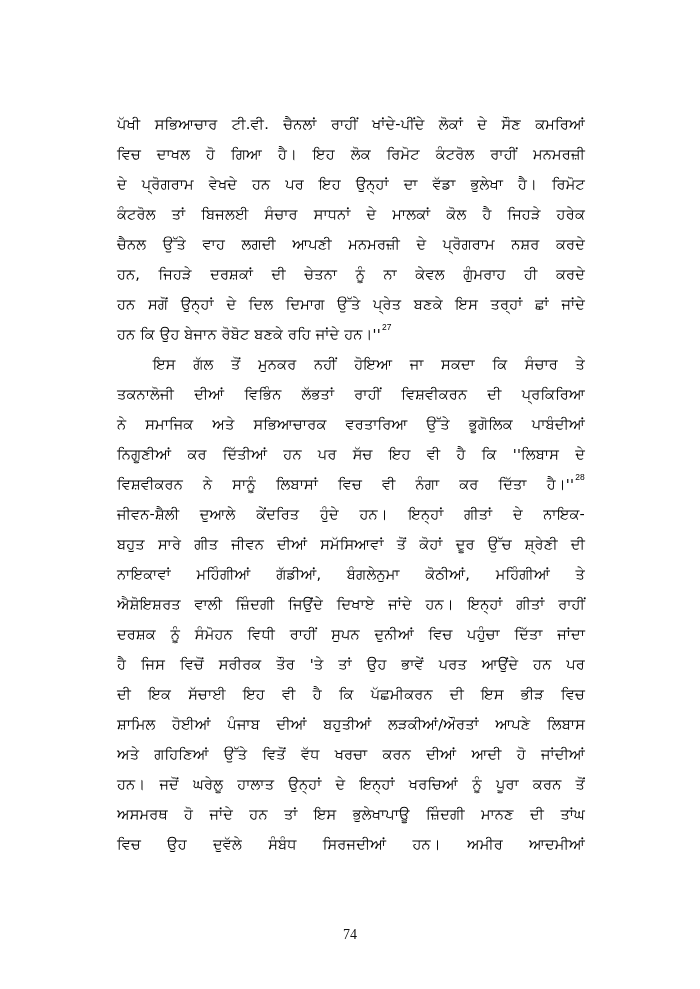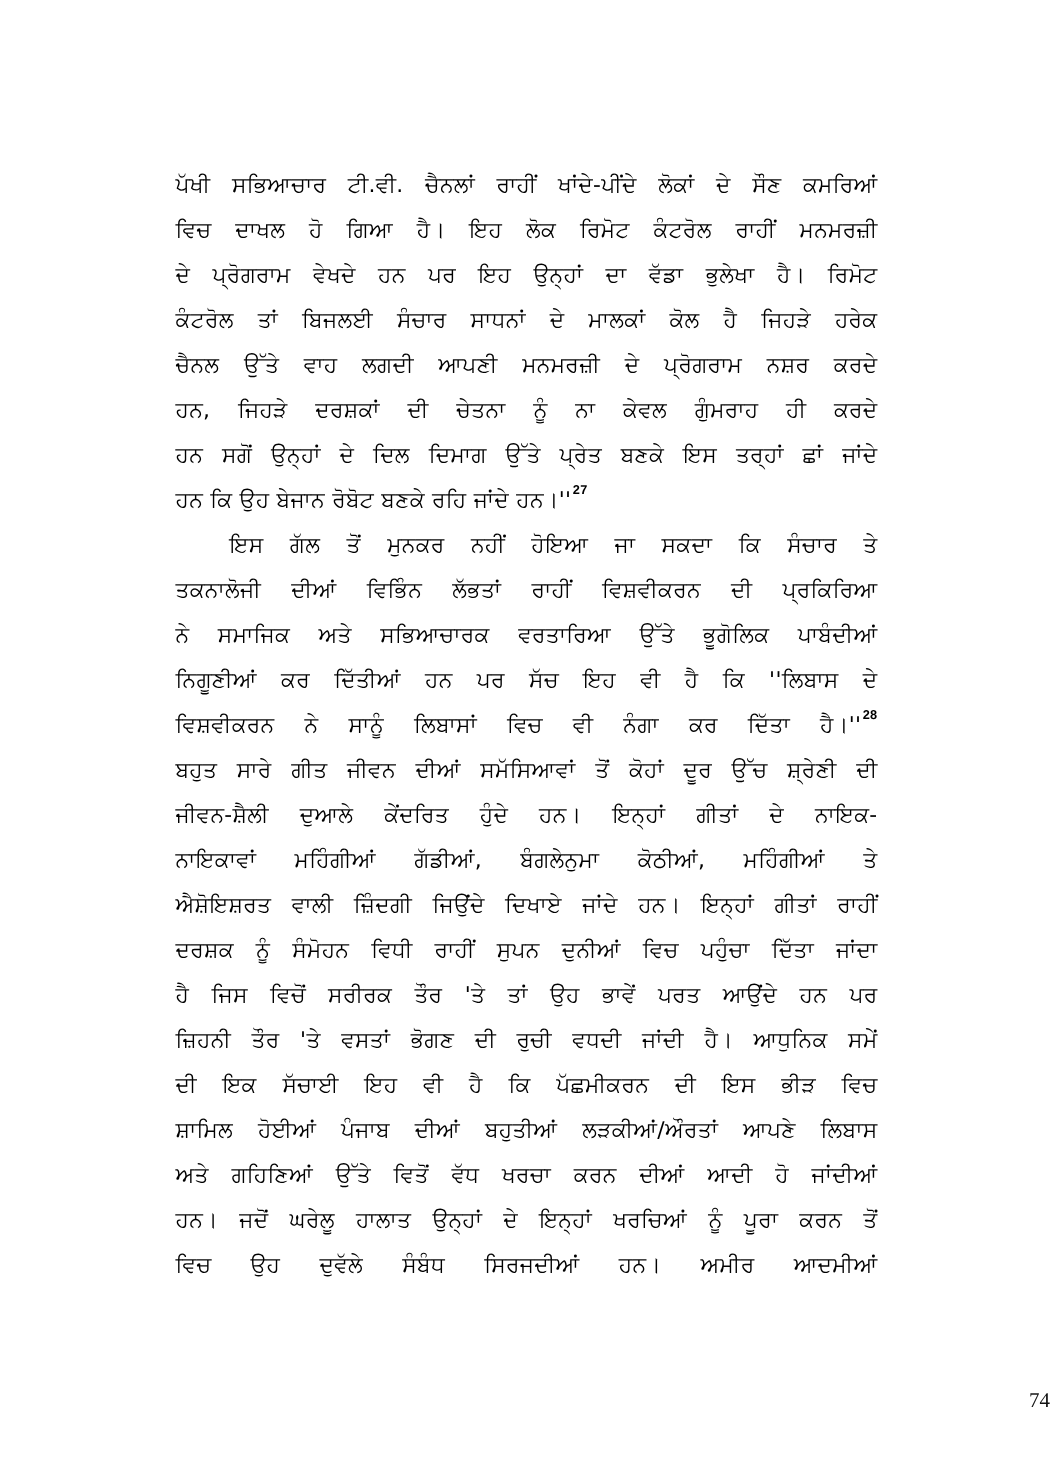--- a/index.html
+++ b/index.html
@@ -40,32 +40,32 @@
   }
   .line.last {
     text-align-last: left;
   }
   .line.indent {
     padding-left: 36px;
     font-family: Liberation Serif, serif;
   }
   sup.fn {
     font-family: "Liberation Sans", sans-serif;
-    font-weight: bold;
+    font-weight: normal;
     font-size: 8.5px;
     vertical-align: 9px;
     line-height: 0;
     margin-left: 1px;
   }
   .page-number {
     position: absolute;
     left: 0;
     width: 700px;
     top: 927px;
-    text-align: right;
+    text-align: center;
     font-family: "Liberation Serif", serif;
     font-size: 14px;
     color: #111111;
   }
 </style>
 </head>
 <body>
 
 <div class="page">
   <div class="text-block">
@@ -78,29 +78,29 @@
     <div class="line">ਹਨ, ਜਿਹੜੇ ਦਰਸ਼ਕਾਂ ਦੀ ਚੇਤਨਾ ਨੂੰ ਨਾ ਕੇਵਲ ਗੁੰਮਰਾਹ ਹੀ ਕਰਦੇ</div>
     <div class="line">ਹਨ ਸਗੋਂ ਉਨ੍ਹਾਂ ਦੇ ਦਿਲ ਦਿਮਾਗ ਉੱਤੇ ਪ੍ਰੇਤ ਬਣਕੇ ਇਸ ਤਰ੍ਹਾਂ ਛਾਂ ਜਾਂਦੇ</div>
     <div class="line last"><span>ਹਨ ਕਿ ਉਹ ਬੇਜਾਨ ਰੋਬੋਟ ਬਣਕੇ ਰਹਿ ਜਾਂਦੇ ਹਨ।''</span><sup class="fn">27</sup></div>
 
     <div class="line indent">ਇਸ ਗੱਲ ਤੋਂ ਮੁਨਕਰ ਨਹੀਂ ਹੋਇਆ ਜਾ ਸਕਦਾ ਕਿ ਸੰਚਾਰ ਤੇ</div>
     <div class="line">ਤਕਨਾਲੋਜੀ ਦੀਆਂ ਵਿਭਿੰਨ ਲੱਭਤਾਂ ਰਾਹੀਂ ਵਿਸ਼ਵੀਕਰਨ ਦੀ ਪ੍ਰਕਿਰਿਆ</div>
     <div class="line">ਨੇ ਸਮਾਜਿਕ ਅਤੇ ਸਭਿਆਚਾਰਕ ਵਰਤਾਰਿਆ ਉੱਤੇ ਭੂਗੋਲਿਕ ਪਾਬੰਦੀਆਂ</div>
     <div class="line">ਨਿਗੂਣੀਆਂ  ਕਰ ਦਿੱਤੀਆਂ ਹਨ ਪਰ ਸੱਚ ਇਹ ਵੀ ਹੈ ਕਿ ''ਲਿਬਾਸ ਦੇ</div>
     <div class="line"><span>ਵਿਸ਼ਵੀਕਰਨ ਨੇ ਸਾਨੂੰ ਲਿਬਾਸਾਂ ਵਿਚ ਵੀ ਨੰਗਾ ਕਰ ਦਿੱਤਾ ਹੈ।''</span><sup class="fn">28</sup></div>
 
+    <div class="line">ਜੀਵਨ-ਸ਼ੈਲੀ ਦੁਆਲੇ ਕੇਂਦਰਿਤ ਹੁੰਦੇ ਹਨ। ਇਨ੍ਹਾਂ ਗੀਤਾਂ ਦੇ ਨਾਇਕ-</div>
     <div class="line">ਬਹੁਤ ਸਾਰੇ ਗੀਤ ਜੀਵਨ ਦੀਆਂ ਸਮੱਸਿਆਵਾਂ ਤੋਂ ਕੋਹਾਂ ਦੂਰ ਉੱਚ ਸ਼੍ਰੇਣੀ ਦੀ</div>
-    <div class="line">ਜੀਵਨ-ਸ਼ੈਲੀ ਦੁਆਲੇ ਕੇਂਦਰਿਤ ਹੁੰਦੇ ਹਨ। ਇਨ੍ਹਾਂ ਗੀਤਾਂ ਦੇ ਨਾਇਕ-</div>
     <div class="line">ਨਾਇਕਾਵਾਂ ਮਹਿੰਗੀਆਂ ਗੱਡੀਆਂ, ਬੰਗਲੇਨੁਮਾ ਕੋਠੀਆਂ, ਮਹਿੰਗੀਆਂ ਤੇ</div>
     <div class="line">ਐਸ਼ੋਇਸ਼ਰਤ ਵਾਲੀ ਜ਼ਿੰਦਗੀ ਜਿਉਂਦੇ ਦਿਖਾਏ ਜਾਂਦੇ ਹਨ। ਇਨ੍ਹਾਂ ਗੀਤਾਂ ਰਾਹੀਂ</div>
     <div class="line">ਦਰਸ਼ਕ ਨੂੰ ਸੰਮੋਹਨ ਵਿਧੀ ਰਾਹੀਂ ਸੁਪਨ ਦੁਨੀਆਂ ਵਿਚ ਪਹੁੰਚਾ ਦਿੱਤਾ ਜਾਂਦਾ</div>
     <div class="line">ਹੈ ਜਿਸ ਵਿਚੋਂ ਸਰੀਰਕ ਤੌਰ 'ਤੇ ਤਾਂ ਉਹ ਭਾਵੇਂ ਪਰਤ ਆਉਂਦੇ ਹਨ ਪਰ</div>
-    <div class="line">ਜ਼ਿਹਨੀ ਤੌਰ 'ਤੇ ਵਸਤਾਂ ਭੋਗਣ ਦੀ ਰੁਚੀ ਵਧਦੀ ਜਾਂਦੀ ਹੈ। ਆਧੁਨਿਕ ਸਮੇਂ</div>
     <div class="line">ਦੀ ਇਕ ਸੱਚਾਈ ਇਹ ਵੀ ਹੈ ਕਿ ਪੱਛਮੀਕਰਨ ਦੀ ਇਸ ਭੀੜ ਵਿਚ</div>
     <div class="line">ਸ਼ਾਮਿਲ ਹੋਈਆਂ ਪੰਜਾਬ ਦੀਆਂ ਬਹੁਤੀਆਂ ਲੜਕੀਆਂ/ਔਰਤਾਂ ਆਪਣੇ ਲਿਬਾਸ</div>
     <div class="line">ਅਤੇ ਗਹਿਣਿਆਂ ਉੱਤੇ ਵਿਤੋਂ ਵੱਧ ਖਰਚਾ ਕਰਨ ਦੀਆਂ ਆਦੀ ਹੋ ਜਾਂਦੀਆਂ</div>
     <div class="line">ਹਨ। ਜਦੋਂ ਘਰੇਲੂ ਹਾਲਾਤ ਉਨ੍ਹਾਂ ਦੇ ਇਨ੍ਹਾਂ ਖਰਚਿਆਂ ਨੂੰ ਪੂਰਾ ਕਰਨ ਤੋਂ</div>
+    <div class="line">ਅਸਮਰਥ ਹੋ ਜਾਂਦੇ ਹਨ ਤਾਂ ਇਸ ਭੁਲੇਖਾਪਾਊ ਜ਼ਿੰਦਗੀ ਮਾਨਣ ਦੀ ਤਾਂਘ</div>
     <div class="line">ਵਿਚ ਉਹ ਦੁਵੱਲੇ ਸੰਬੰਧ ਸਿਰਜਦੀਆਂ ਹਨ। ਅਮੀਰ ਆਦਮੀਆਂ</div>
 
   </div>
 
   <div class="page-number">74</div>
 </div>
 
 </body></html>

